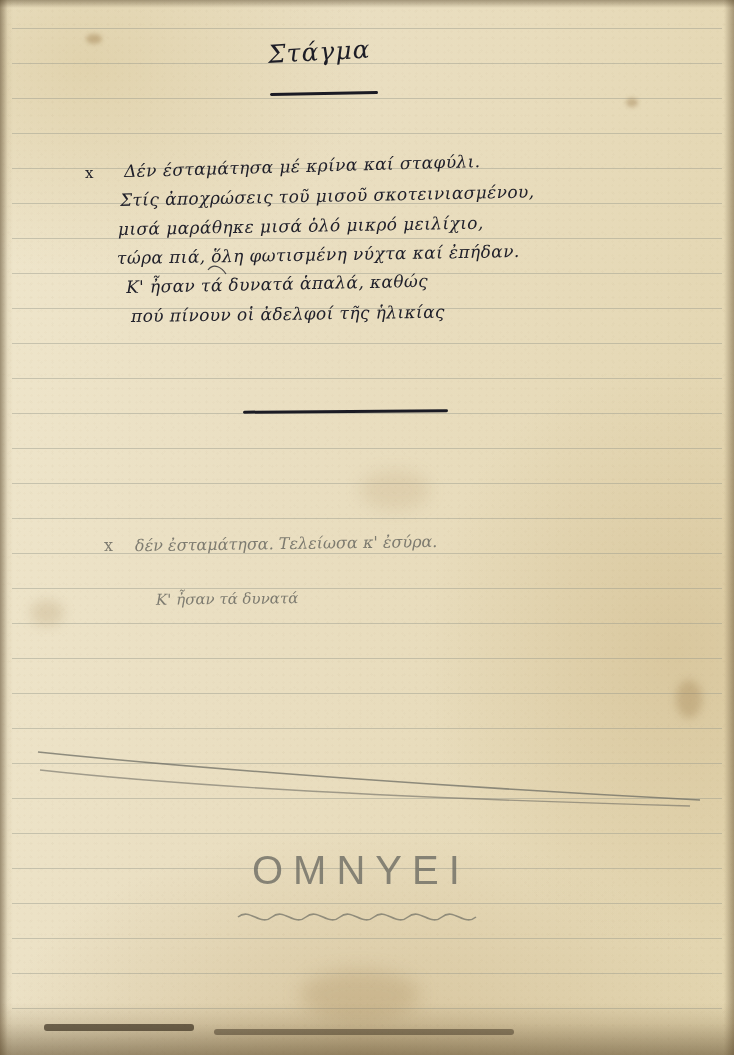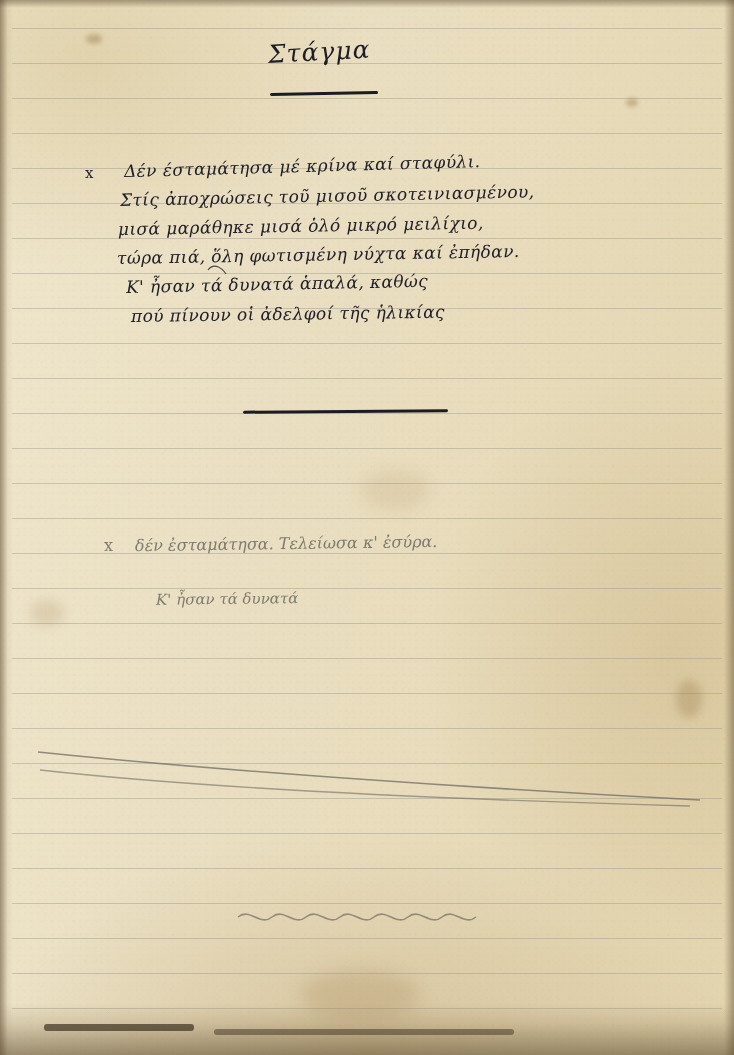--- a/index.html
+++ b/index.html
@@ -193,20 +193,21 @@
   <div class="ink verse" style="left:117px; top:248px; transform: rotate(-1.0deg);">τώρα πιά, ὅλη φωτισμένη νύχτα καί ἐπήδαν.</div>
   <div class="ink verse" style="left:126px; top:277px; transform: rotate(-1.2deg);">Κ' ἦσαν τά δυνατά ἁπαλά, καθώς</div>
   <div class="ink verse" style="left:131px; top:306px; transform: rotate(-0.8deg);">πού πίνουν οἱ ἀδελφοί τῆς ἡλικίας</div>
 
   <div class="divider" style="left:243px; top:410px; width:205px; transform: rotate(-0.4deg);"></div>
 
   <div class="pencil pencil-note" style="left:104px; top:536px; font-style:normal;">x</div>
   <div class="pencil pencil-note" style="left:135px; top:534px; transform: rotate(-0.8deg);">δέν ἐσταμάτησα. Τελείωσα κ' ἐσύρα.</div>
   <div class="pencil pencil-note" style="left:156px; top:590px; transform: rotate(-0.6deg); font-size:15px;">Κ' ἦσαν τά δυνατά</div>
 
+  <div class="pencil pencil-big" style="left:252px; top:848px;">ΟΜΝΥΕΙ</div>
 
   <svg class="overlay" viewBox="0 0 734 1055">
     <path d="M38,752 C210,770 470,788 700,800" stroke="#6e6d64" stroke-width="1.6" fill="none" opacity=".75"></path>
     <path d="M40,770 C220,790 470,800 690,806" stroke="#6e6d64" stroke-width="1.4" fill="none" opacity=".6"></path>
     <path d="M238,917 c12,-10 22,10 34,0 c12,-10 22,10 34,0 c12,-10 22,10 34,0 c12,-10 22,10 34,0 c12,-10 22,10 34,0 c12,-10 22,10 34,0 c12,-10 22,10 34,0" stroke="#6e6d64" stroke-width="1.6" fill="none" opacity=".7"></path>
     <path d="M208,270 c6,-8 14,-2 18,4" stroke="#20202a" stroke-width="1.2" fill="none" opacity=".8"></path>
   </svg>
 
   <div class="edge-left"></div>
   <div class="edge-right"></div>

